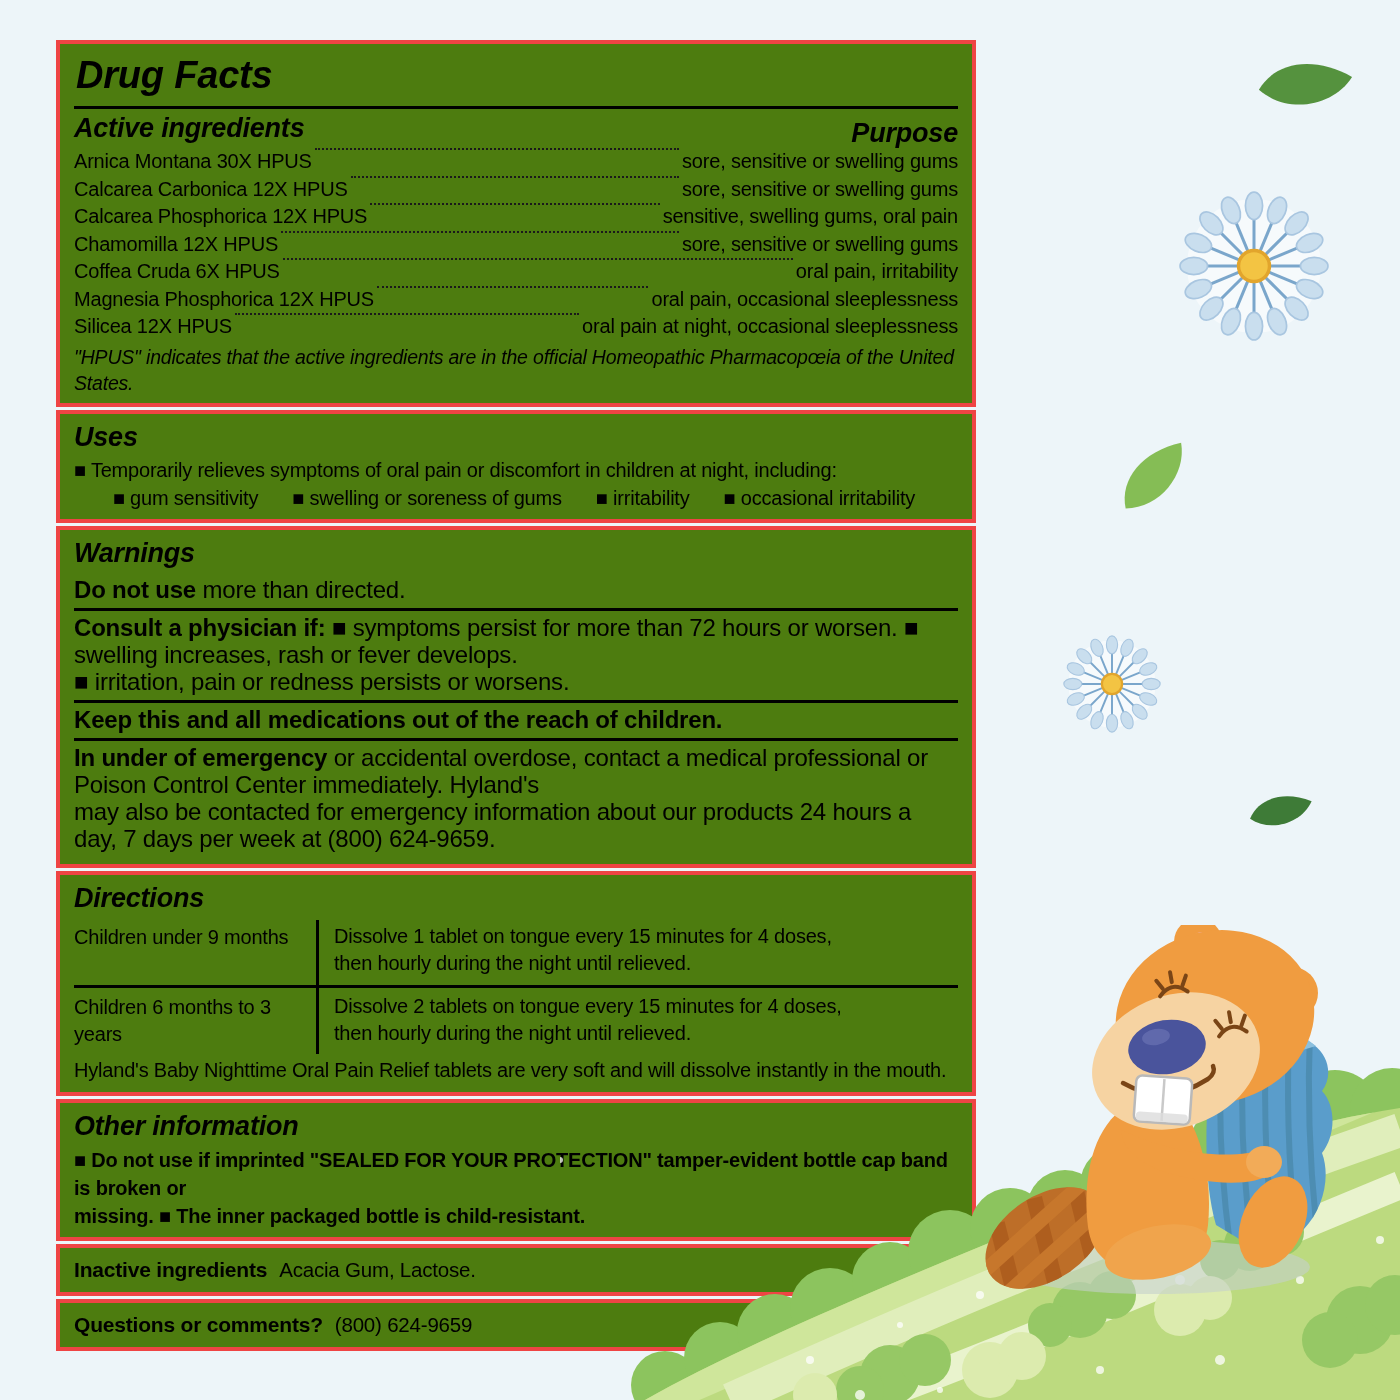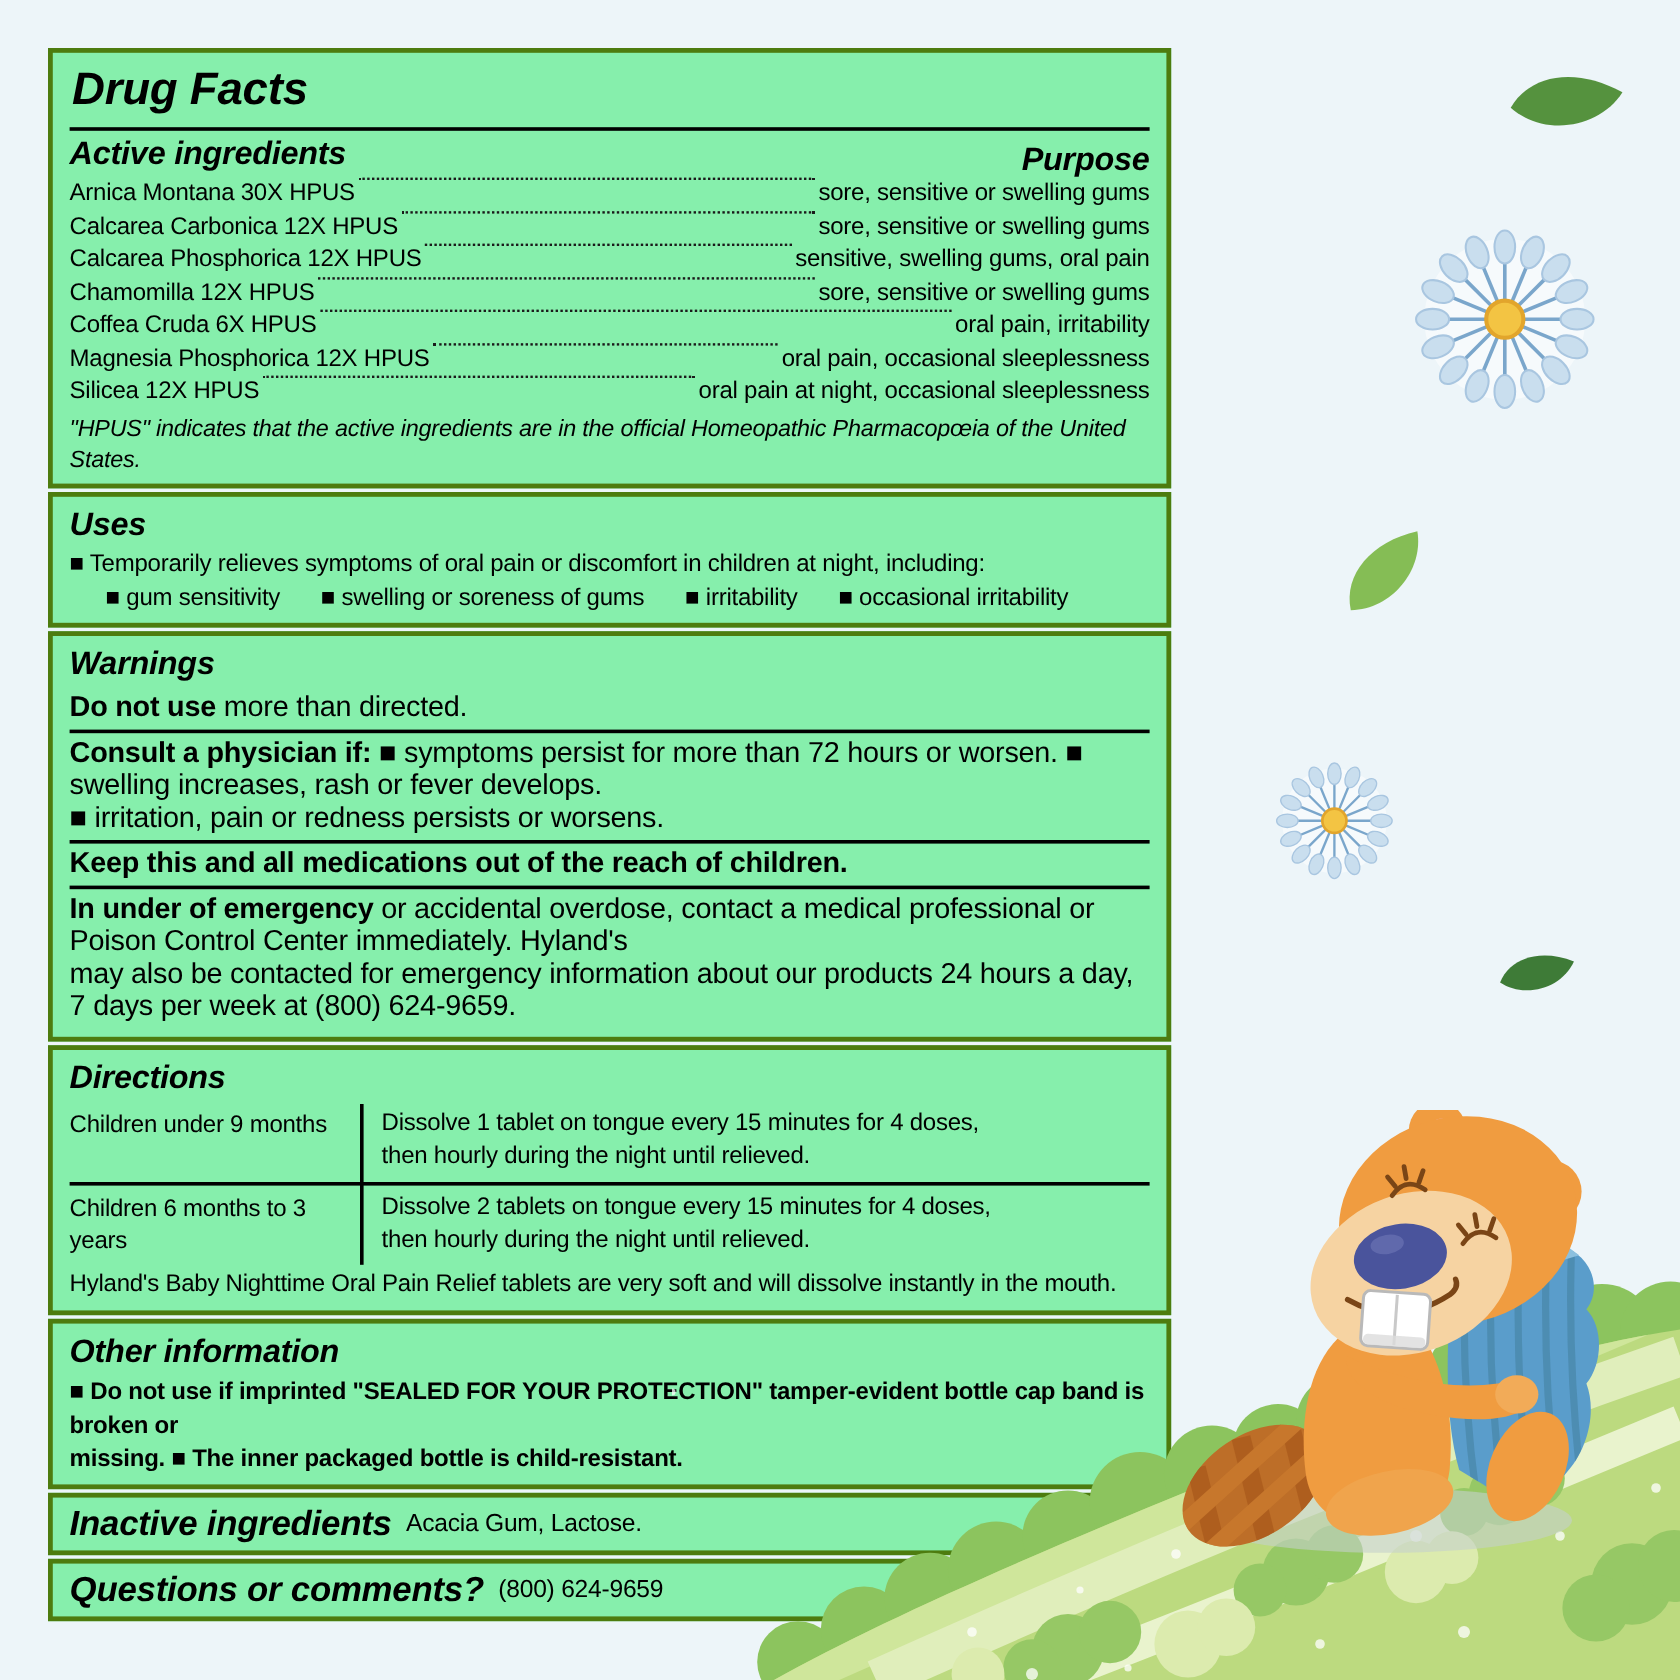--- a/index.html
+++ b/index.html
@@ -5,50 +5,51 @@
   html,body{margin:0;padding:0;}
   body{
     width:1400px;height:1400px;position:relative;overflow:hidden;
     background:#edf5f9;
     font-family:"Liberation Sans",sans-serif;
     -webkit-font-smoothing:antialiased;
   }
   
   .label-wrap{position:absolute;left:40px;top:40px;width:936px;}
   .box{
-    box-sizing:border-box;border:4px solid #4d7c0f;background:#86efac;
+    box-sizing:border-box;border:4px solid #ef4444;background:#4d7c0f;
     padding:4px 14px 7px 14px;margin-bottom:3px;color:#000;
     letter-spacing:-0.2px;
+    margin-left:16px;
   }
   .df-title{font-style:italic;font-weight:bold;font-size:38px;line-height:46px;padding:4px 2px 8px 2px;border-bottom:3px solid #000;}
   .sec-head{font-style:italic;font-weight:bold;font-size:27px;line-height:34px;margin:2px 0 3px 0;}
   .ai-header{display:flex;justify-content:space-between;align-items:flex-end;}
   .ai-header .ph{font-style:italic;font-weight:bold;font-size:27px;line-height:30px;}
   .irow{display:flex;align-items:flex-start;font-size:20px;line-height:27.5px;}
   .irow .nm{white-space:nowrap;}
   .irow .lead{flex:1;border-bottom:2.5px dotted #1a1a1a;margin:0 3px 5px 3px;min-width:30px;}
   .irow .pp{white-space:nowrap;}
   .footnote{font-style:italic;font-size:19.5px;line-height:26px;padding-top:3px;}
   .pre{white-space:pre-line;}
   .uses-line{font-size:20px;line-height:27px;}
-  .uses-bullets{font-size:20px;line-height:28px;padding-left:30px;display:flex;flex-wrap:wrap;}
+  .uses-bullets{font-size:20px;line-height:28px;padding-left:30px;display:flex;flex-wrap:wrap;justify-content:center;}
   .uses-bullets span{margin-right:34px;}
   .wsub{padding:3px 0 5px 0;font-size:24px;line-height:27px;}
   .wsub + .wsub{border-top:3px solid #000;}
   .wsub b{font-weight:bold;}
   .dir-table{position:relative;margin-top:2px;}
   .dir-vline{position:absolute;left:242px;top:2px;bottom:2px;width:3px;background:#000;}
   .dir-row{display:flex;padding:5px 0 8px 0;}
   .dir-row + .dir-row{border-top:3px solid #000;}
   .dir-who{width:242px;flex:none;font-size:20px;line-height:27px;padding-top:1px;}
   .dir-how{flex:1;padding-left:18px;font-size:20px;line-height:27px;white-space:pre-line;}
   .dir-note{font-size:20px;line-height:26px;padding:1px 0 2px 0;}
   .other-text{font-weight:bold;font-size:20px;line-height:28px;white-space:pre-line;}
   .inline-sec{display:flex;align-items:flex-end;padding-bottom:4px;}
-  .inline-sec .ih{font-style:italic;font-weight:bold;font-size:29px;line-height:36px;margin-right:12px;white-space:nowrap;}
+  .inline-sec .ih{font-weight:bold;font-size:21px;line-height:36px;margin-right:12px;white-space:nowrap;}
   .inline-sec .it{font-size:20.5px;line-height:30px;padding-bottom:3px;white-space:nowrap;}
   
   .scene{position:absolute;}
   svg{display:block;}
 </style>
 </head>
 <body>
 
 <div class="label-wrap">
 

